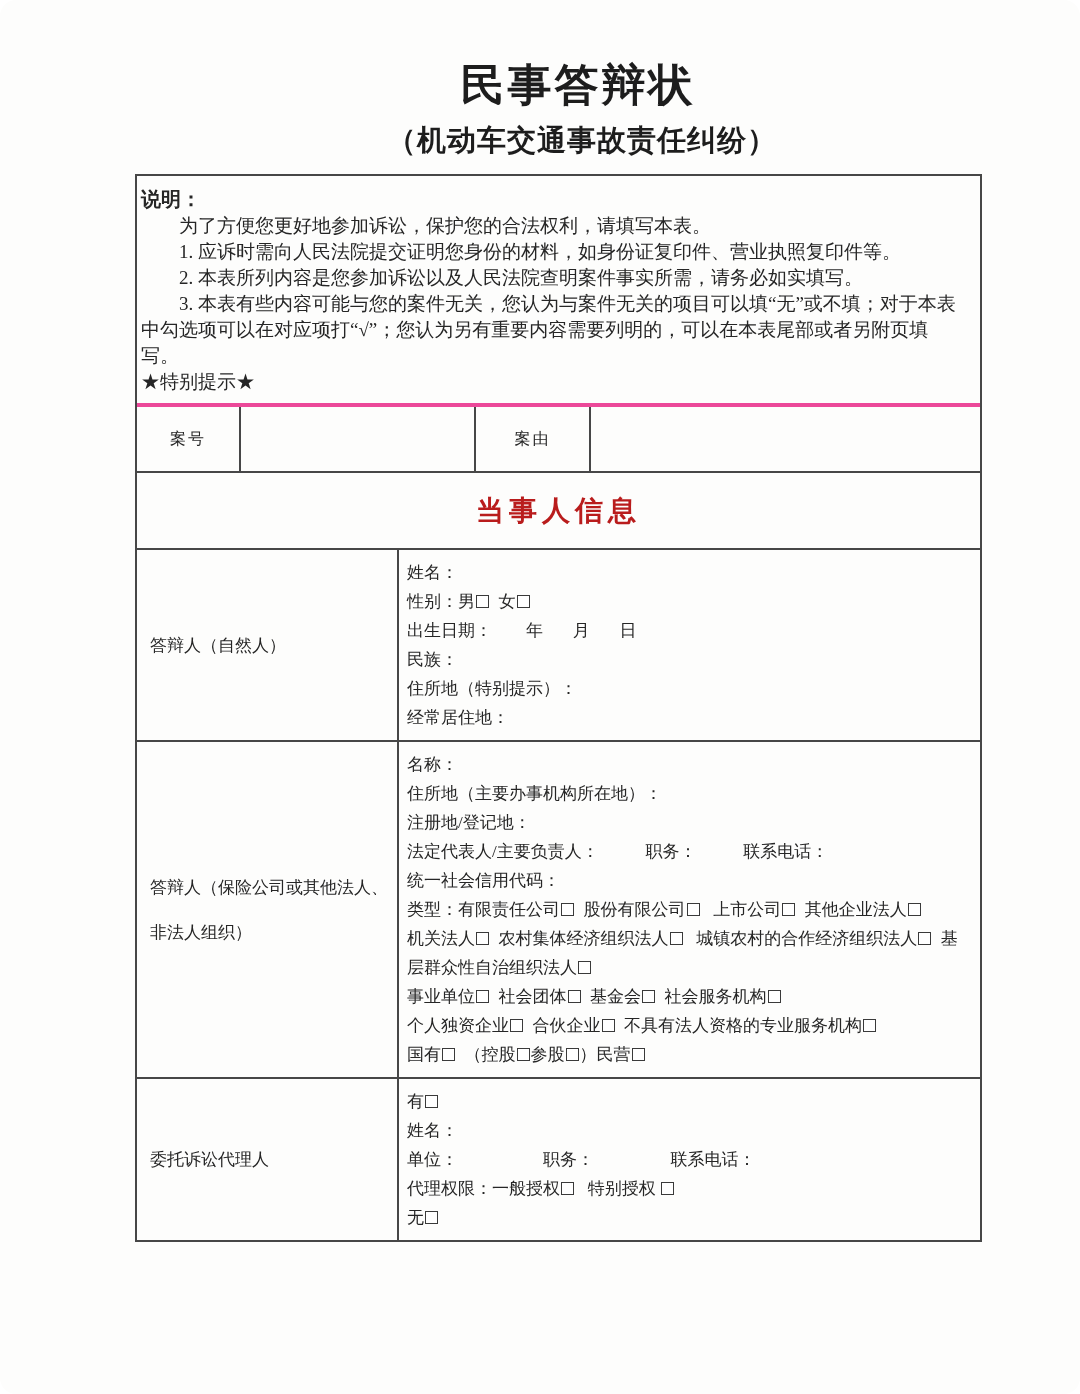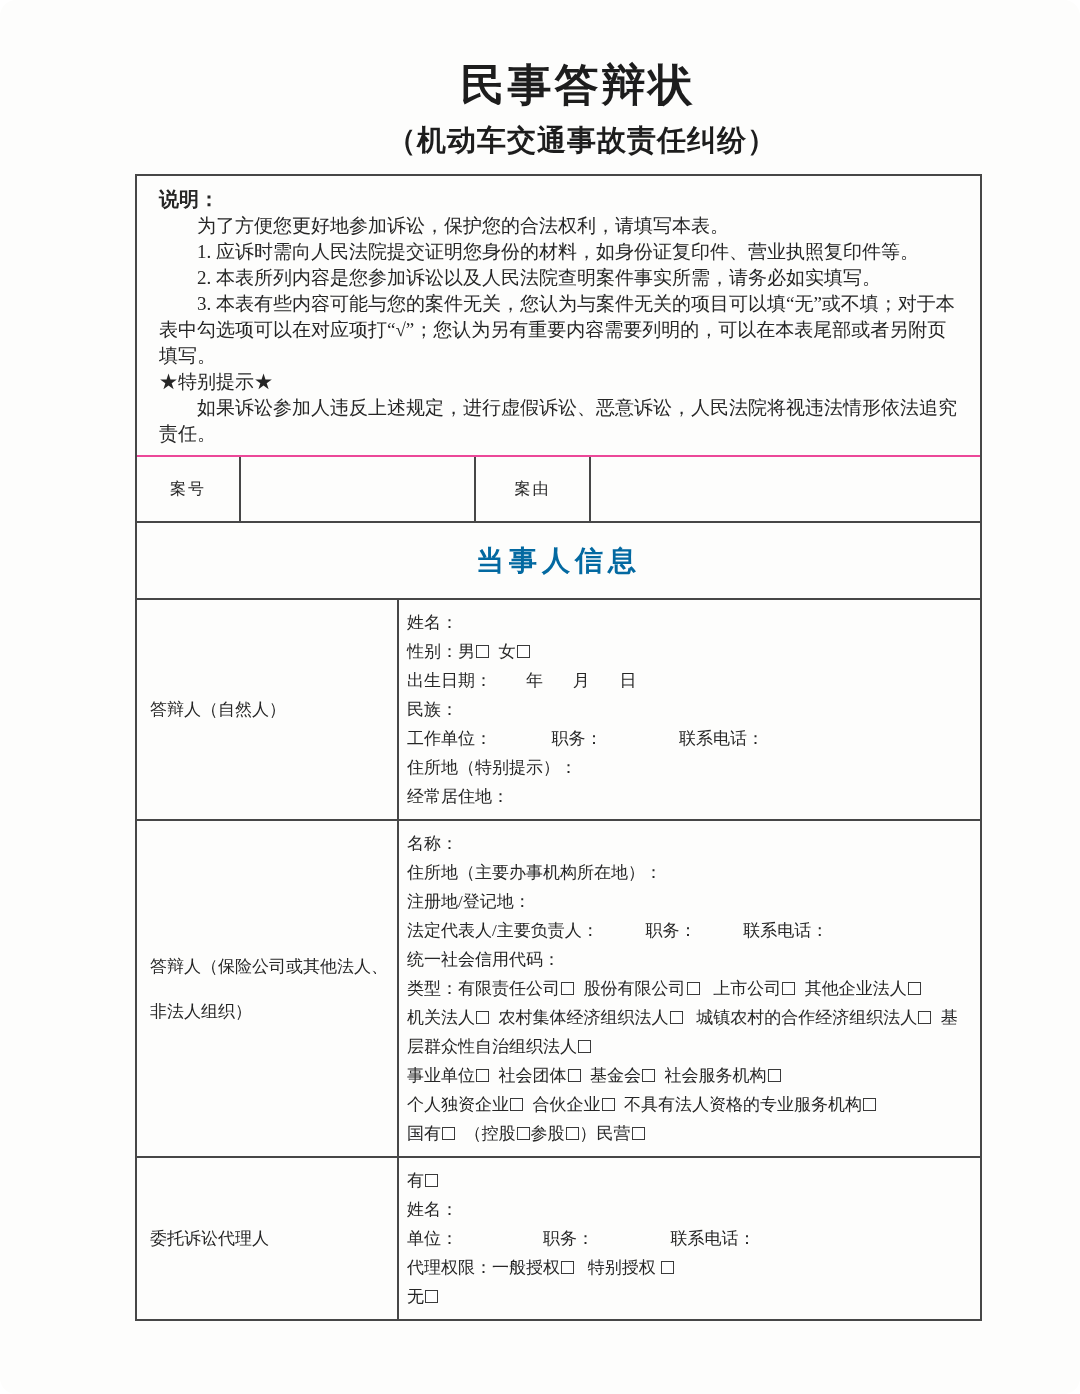--- a/index.html
+++ b/index.html
@@ -14,39 +14,39 @@
     letter-spacing:3px;position:relative;left:38px;color:#1d1d1d;
   }
   .doc-subtitle{
     margin:0 0 13px 0;text-align:center;font-size:29px;font-weight:bold;
     letter-spacing:1px;position:relative;left:42px;color:#1d1d1d;
   }
   .form{
     margin-left:135px;width:847px;border:2px solid #474747;box-sizing:border-box;
   }
   
-  .inst-box{padding:10px 16px 8px 22px;border-bottom:2px solid #ec4899;}
+  .inst-box{padding:10px 16px 8px 4px;border-bottom:4px solid #ec4899;}
   .inst-heading{margin:0;font-size:20px;font-weight:bold;line-height:27px;}
   .inst-line{margin:0;font-size:19px;line-height:26px;}
   .inst-line.indent{text-indent:2em;}
   
   .case-row{
     display:grid;grid-template-columns:104px 235px 115px auto;
     height:64px;border-bottom:2px solid #474747;
   }
   .case-cell{
     display:flex;align-items:center;justify-content:center;
     font-size:16px;border-right:2px solid #474747;letter-spacing:2px;
   }
   .case-cell.last{border-right:none;}
   
   .party-header{
     height:75px;line-height:75px;text-align:center;
     font-size:28px;font-weight:bold;letter-spacing:5px;
-    border-bottom:2px solid #474747;color:#0369a1;
+    border-bottom:2px solid #474747;color:#b91c1c;
   }
   
   .party-row{display:grid;grid-template-columns:262px auto;border-bottom:2px solid #474747;}
   .party-row:last-child{border-bottom:none;}
   .party-label{
     border-right:2px solid #474747;display:flex;align-items:center;
     padding:10px 8px 10px 13px;font-size:17px;line-height:45px;
   }
   .party-content{padding:8px 10px 8px 8px;}
   .form-line{font-size:17px;line-height:29px;white-space:pre-wrap;}
@@ -66,42 +66,40 @@
   <div class="form">
 
     <div class="inst-box">
       <p class="inst-heading">说明：</p>
       <div>
           <p class="inst-line indent">为了方便您更好地参加诉讼，保护您的合法权利，请填写本表。</p>
           <p class="inst-line indent">1. 应诉时需向人民法院提交证明您身份的材料，如身份证复印件、营业执照复印件等。</p>
           <p class="inst-line indent">2. 本表所列内容是您参加诉讼以及人民法院查明案件事实所需，请务必如实填写。</p>
           <p class="inst-line indent">3. 本表有些内容可能与您的案件无关，您认为与案件无关的项目可以填“无”或不填；对于本表中勾选项可以在对应项打“√”；您认为另有重要内容需要列明的，可以在本表尾部或者另附页填写。</p>
           <p class="inst-line">★特别提示★</p>
-          <p class="inst-line indent">如果诉讼参加人违反上述规定，进行虚假诉讼、恶意诉讼，人民法院将视违法情形依法追究责任。</p>
         </div>
     </div>
 
     <div class="case-row">
       <div class="case-cell">案号</div>
       <div class="case-cell"></div>
       <div class="case-cell">案由</div>
       <div class="case-cell last"></div>
     </div>
 
     <div class="party-header">当事人信息</div>
 
     <div>
         <div class="party-row">
           <div class="party-label">答辩人（自然人）</div>
           <div class="party-content">
             <div class="form-line">姓名：</div>
             <div class="form-line">性别：男<span class="cbx"></span>  女<span class="cbx"></span></div>
             <div class="form-line">出生日期：        年       月       日</div>
             <div class="form-line">民族：</div>
-            <div class="form-line">工作单位：              职务：                  联系电话：</div>
             <div class="form-line">住所地（特别提示）：</div>
             <div class="form-line">经常居住地：</div>
           </div>
         </div>
         <div class="party-row">
           <div class="party-label">答辩人（保险公司或其他法人、非法人组织）</div>
           <div class="party-content">
             <div class="form-line">名称：</div>
             <div class="form-line">住所地（主要办事机构所在地）：</div>
             <div class="form-line">注册地/登记地：</div>

